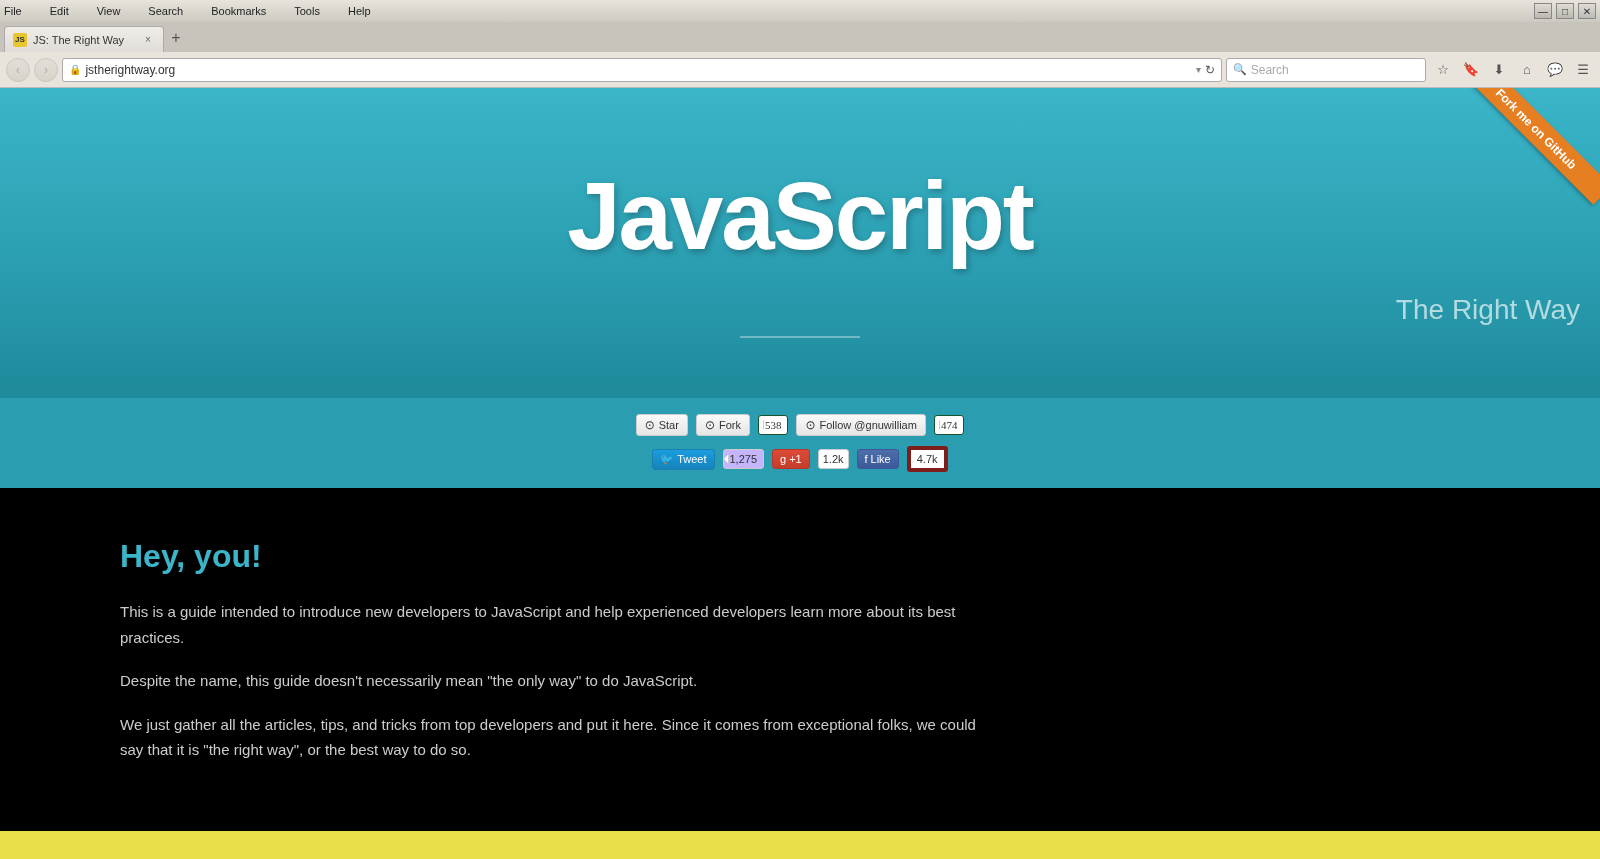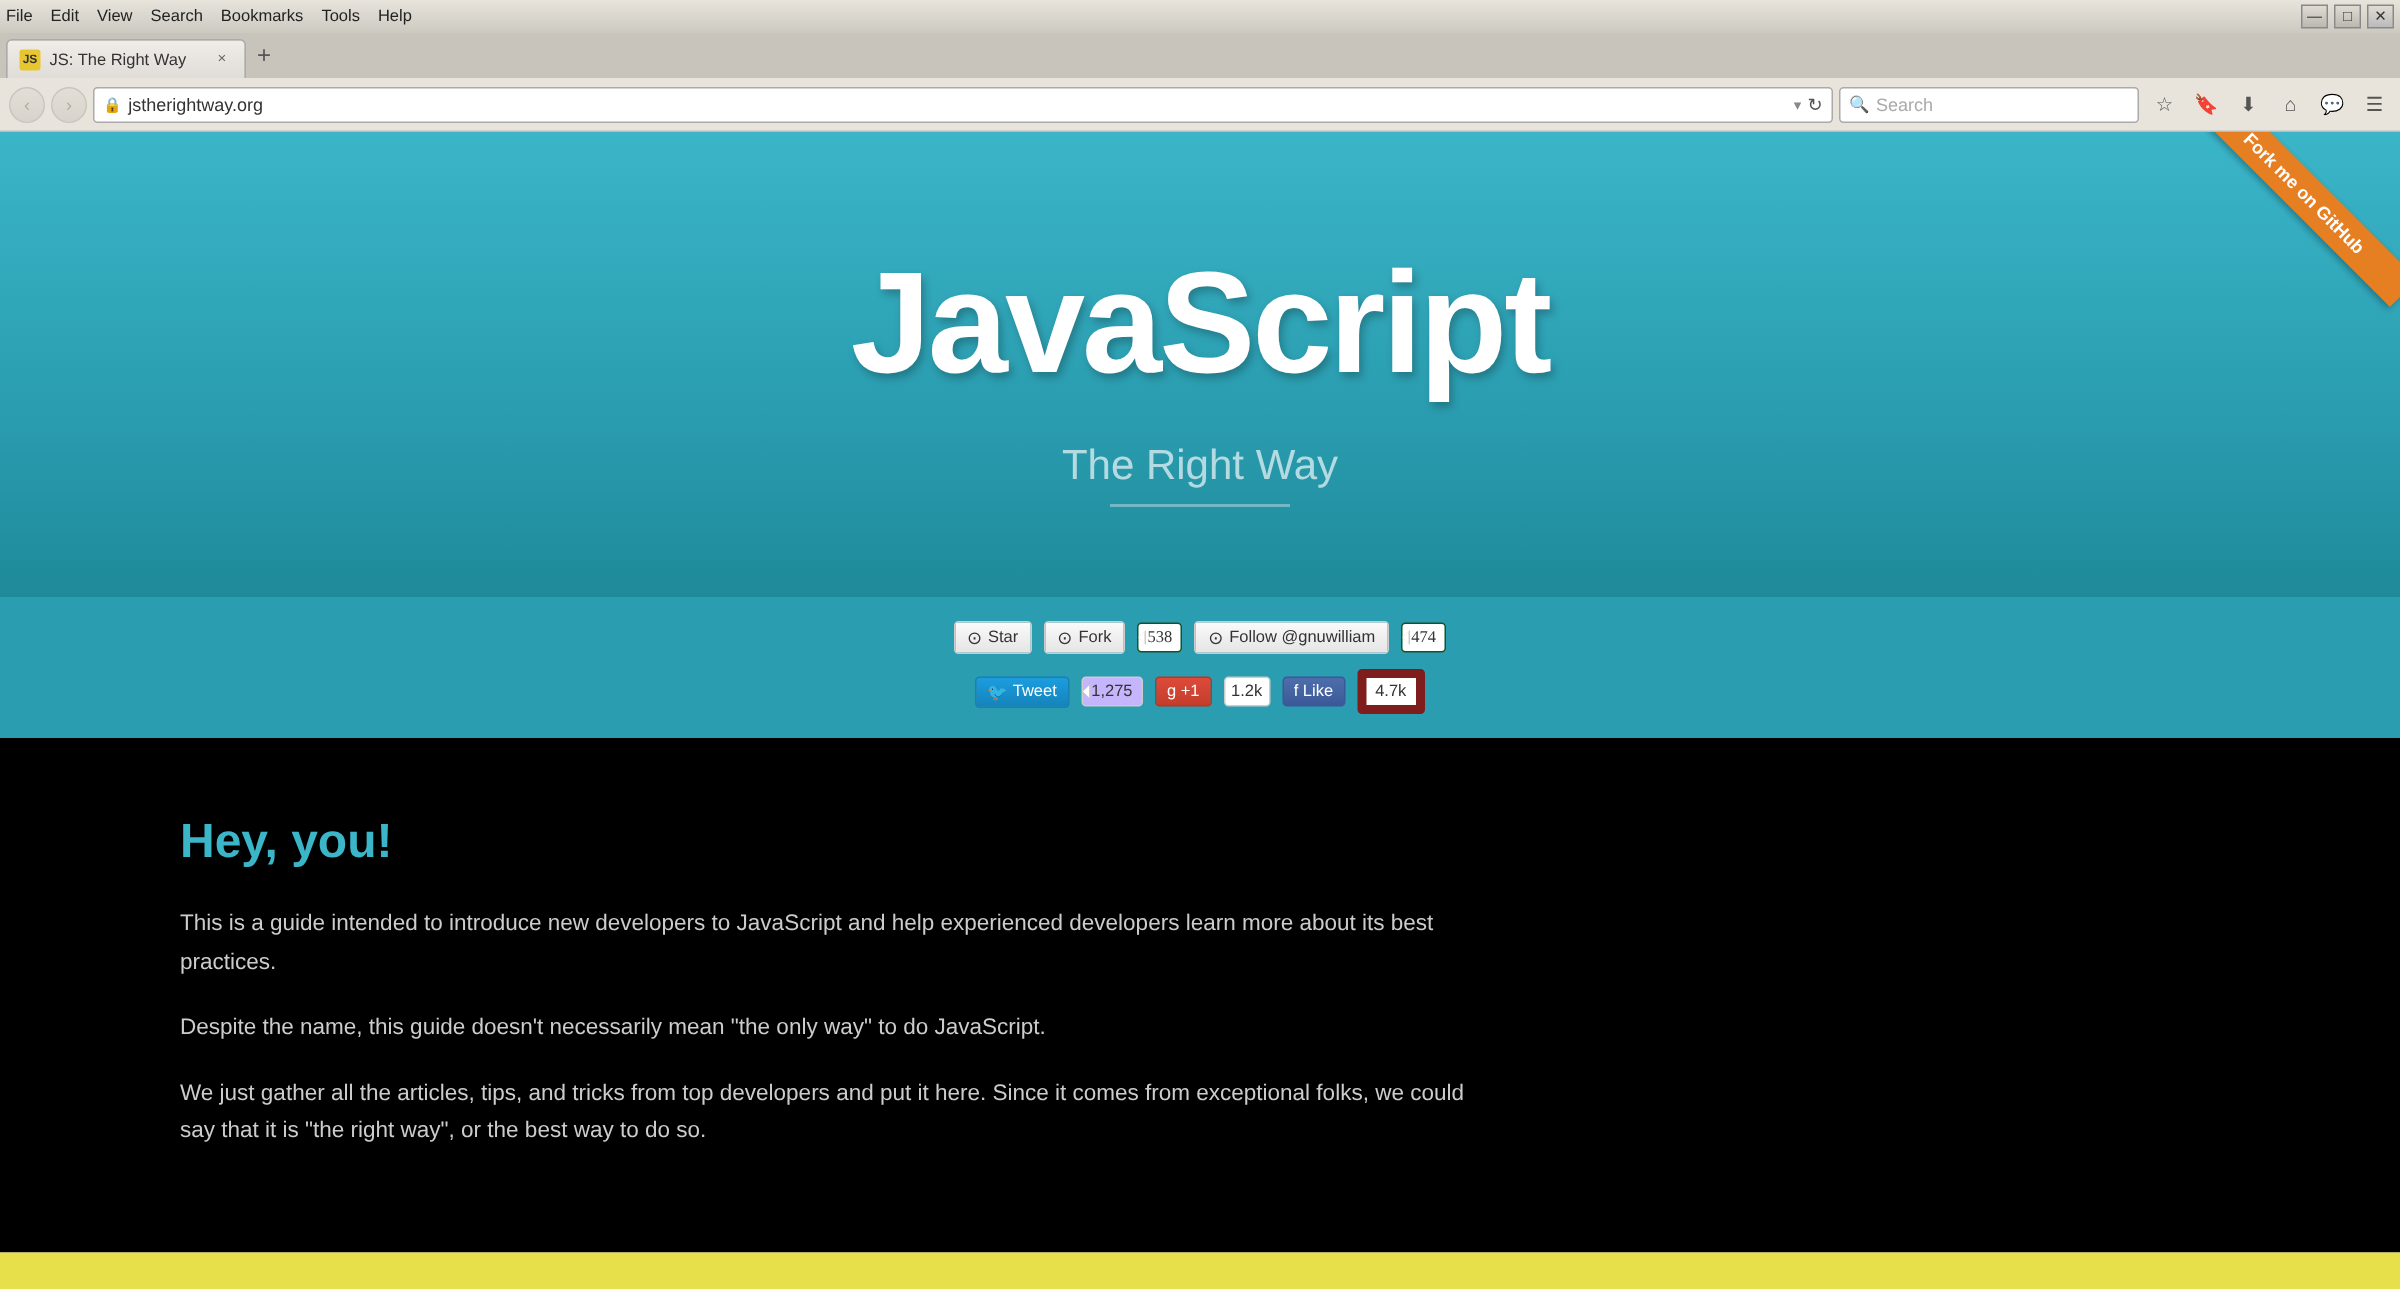--- a/index.html
+++ b/index.html
@@ -13,21 +13,21 @@
     .browser-titlebar {
       background: linear-gradient(to bottom, #e8e4dc, #ccc9c0);
       height: 22px;
       display: flex;
       align-items: center;
       padding: 0 4px;
       font-size: 11px;
     }
     .browser-titlebar .menu-items {
       display: flex;
-      gap: 12px;
+      gap: 28px;
     }
     .menu-item {
       font-size: 11px;
       color: #222;
       cursor: pointer;
     }
     .menu-item:data-interactable { cursor: pointer; }
     .window-controls {
       margin-left: auto;
       display: flex;
@@ -162,20 +162,21 @@
       text-shadow: 2px 3px 6px rgba(0,0,0,0.25);
       letter-spacing: -2px;
       line-height: 1;
       margin-bottom: 30px;
     }
     .hero h2 {
       font-size: 28px;
       font-weight: normal;
       color: rgba(255,255,255,0.65);
       margin-bottom: 10px;
+      text-align: right;
     }
     .hero-underline {
       width: 120px;
       height: 2px;
       background: rgba(255,255,255,0.35);
       margin: 0 auto;
     }
 
     
     .fork-ribbon {
@@ -326,21 +327,21 @@
       background: linear-gradient(to bottom, #4e6eab, #3b5998);
       border: 1px solid #3b5998;
       border-radius: 3px;
       font-size: 11px;
       color: #fff;
       padding: 3px 7px;
       cursor: pointer;
     }
     .fb-count {
       background: #fff;
-      border: 6px solid #7f1d1d;
+      border: 4px solid #7f1d1d;
       border-radius: 3px;
       font-size: 11px;
       color: #333;
       padding: 3px 6px;
     }
 
     
     .content-section {
       background: #000000;
       padding: 50px 120px;

